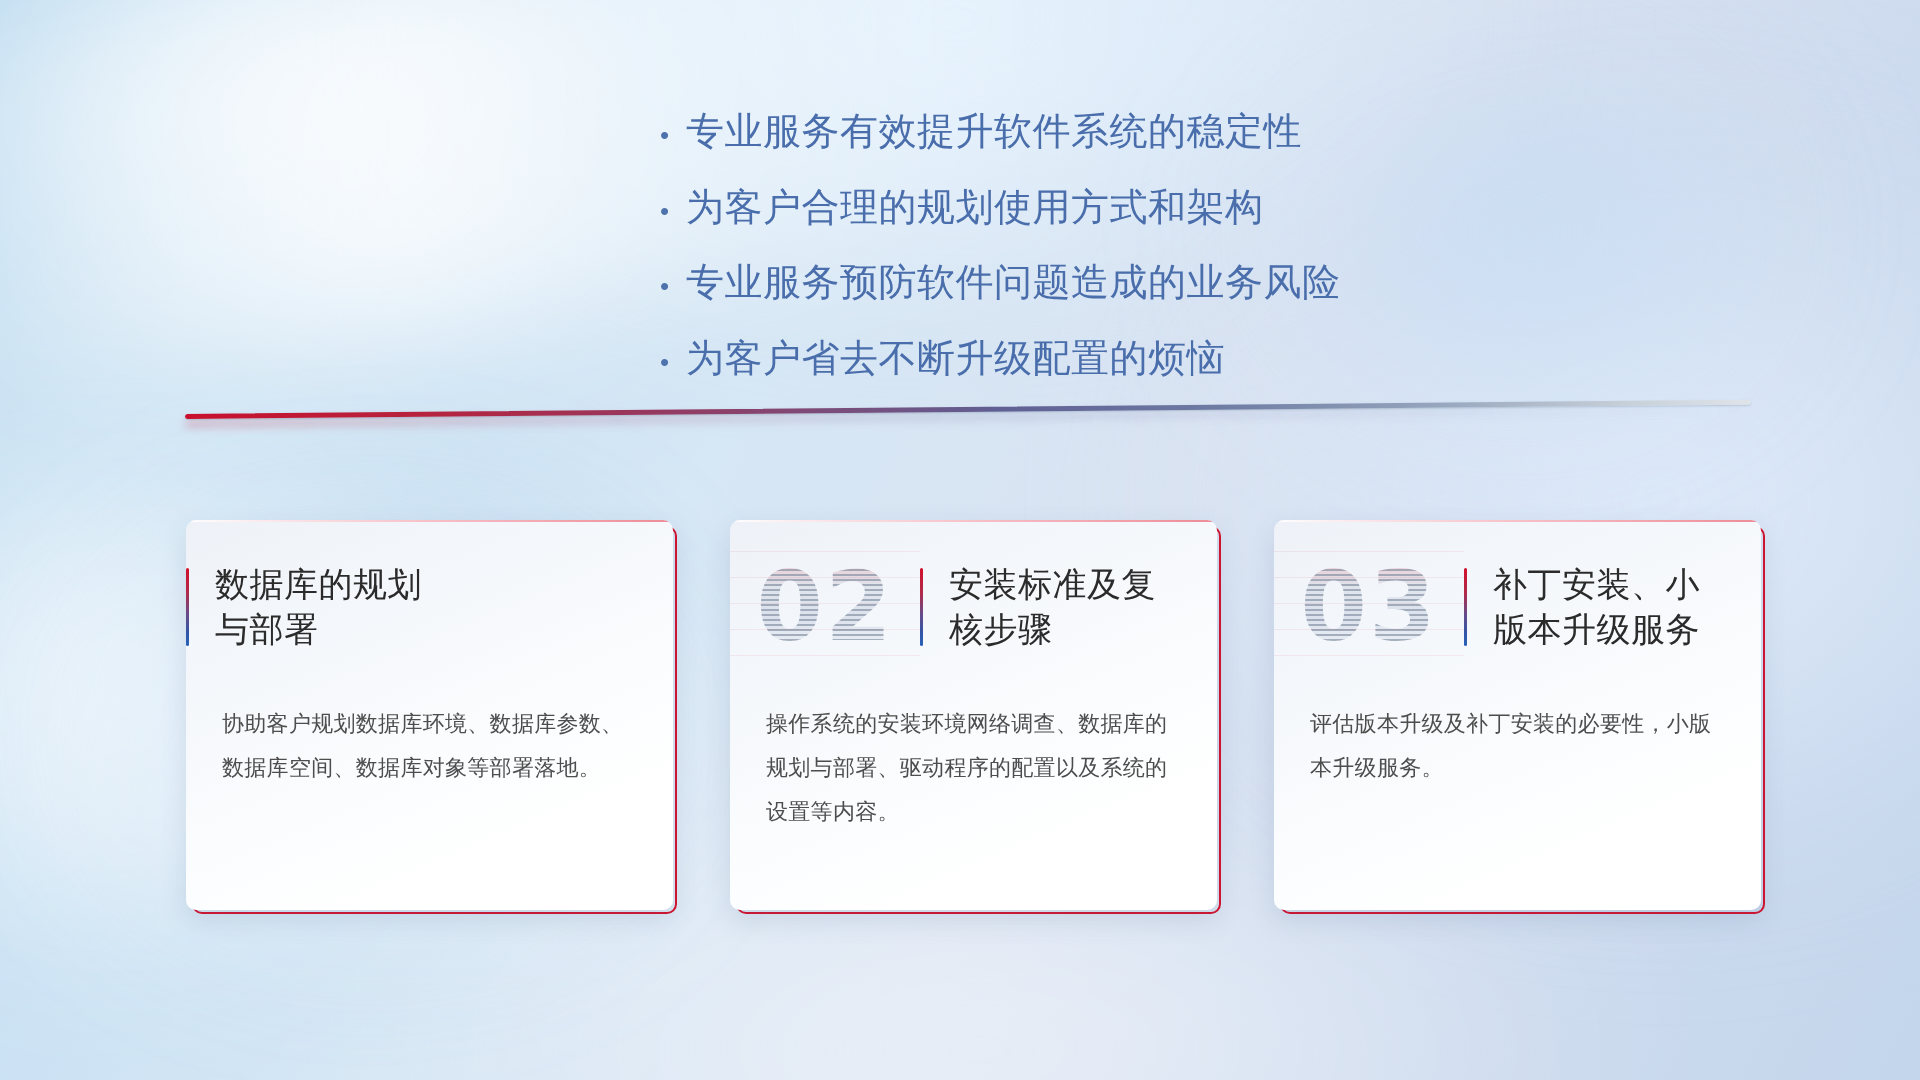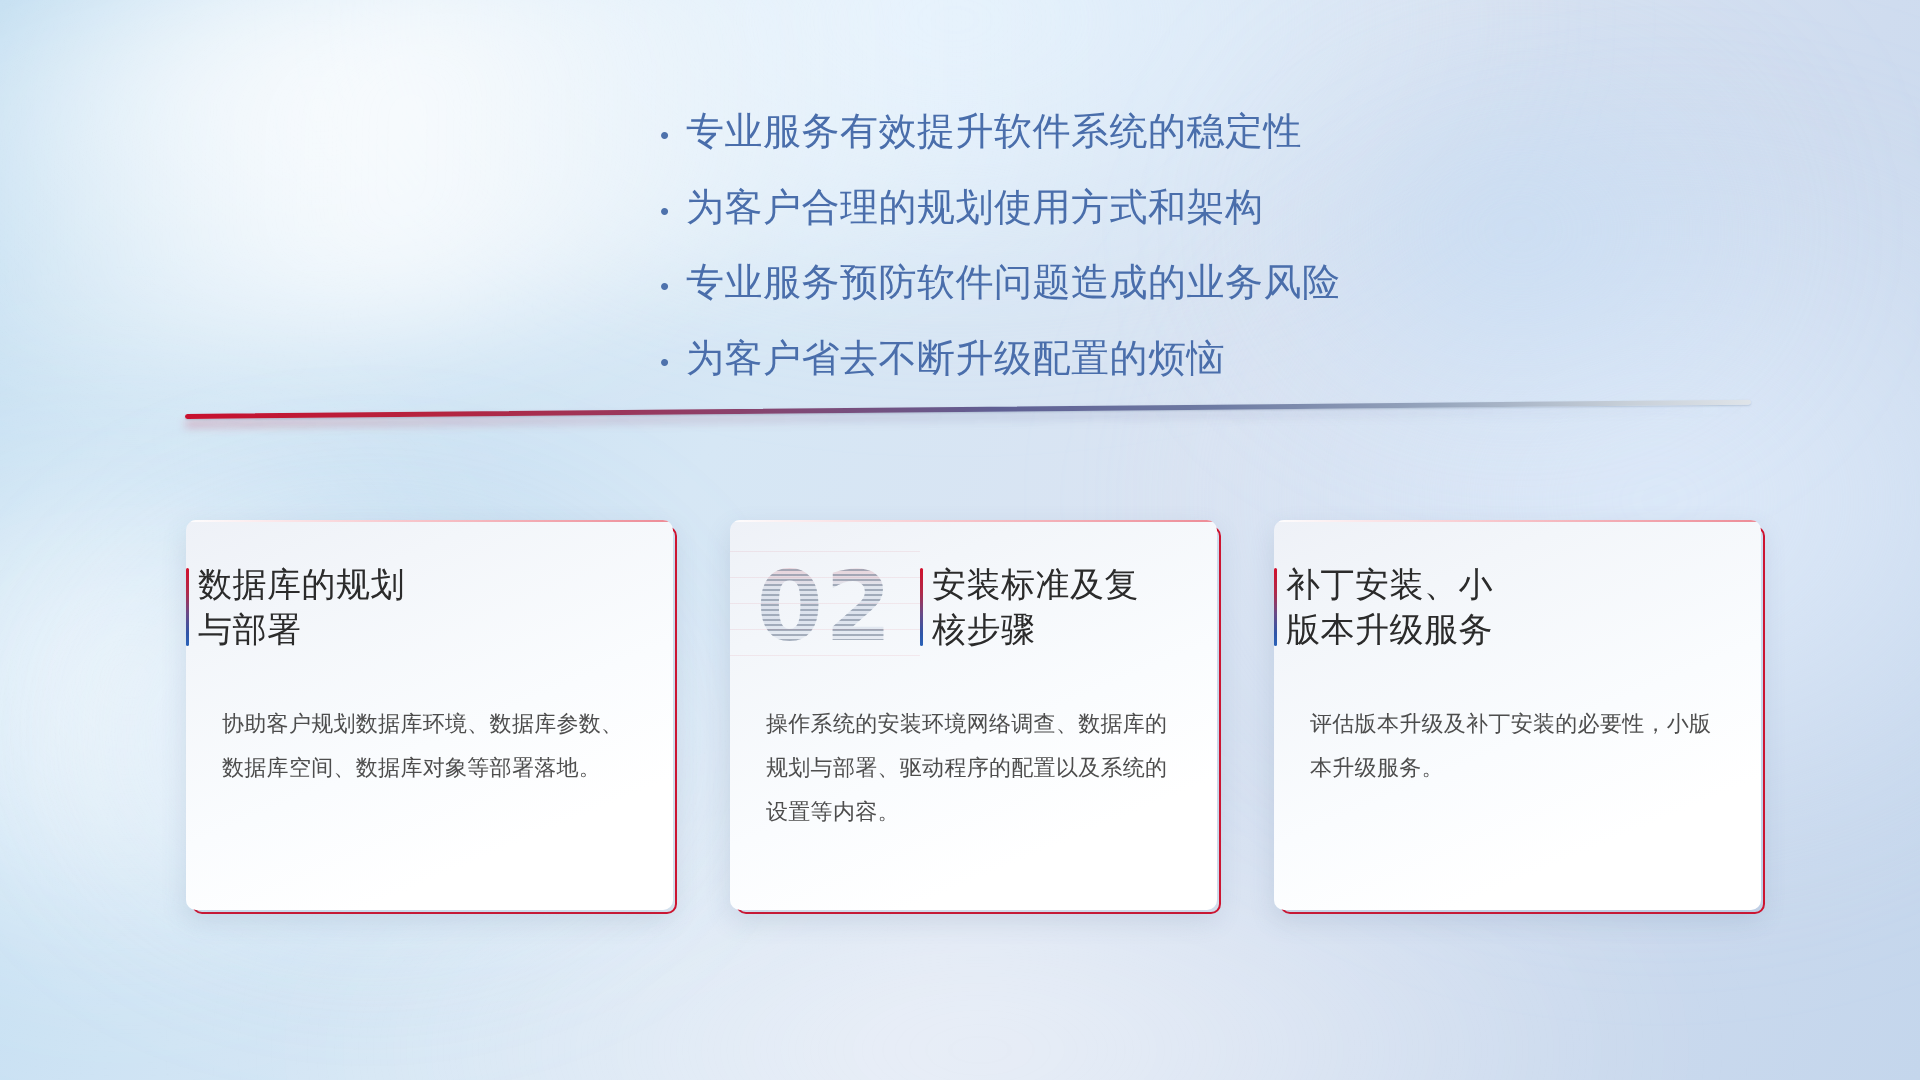--- a/index.html
+++ b/index.html
@@ -116,21 +116,21 @@
     background:repeating-linear-gradient(180deg,
       rgba(214,66,84,.16) 0px, rgba(214,66,84,.16) 1px,
       rgba(255,255,255,0) 1px, rgba(255,255,255,0) 26px);
     mix-blend-mode:multiply;opacity:.55;
   }
   .vbar{
     width:3px;height:78px;border-radius:2px;flex:0 0 3px;
     background:linear-gradient(180deg,#d2102c 0%,#b02a4a 32%,#6a4a86 58%,#2f55a8 84%,#2a62b8 100%);
   }
   .card-title{
-    margin-left:9px;color:#2b2b2b;font-size:34px;line-height:1.32;font-weight:400;
+    margin-left:26px;color:#2b2b2b;font-size:34px;line-height:1.32;font-weight:400;
     letter-spacing:.5px;max-width:232px;
   }
   .card-desc{
     position:absolute;left:36px;right:28px;top:182px;
     color:#4d4d4d;font-size:22px;line-height:2.0;letter-spacing:.3px;
   }
 </style>
 </head>
 <body>
 
@@ -204,20 +204,24 @@
         </div>
         <div class="card-desc">操作系统的安装环境网络调查、数据库的规划与部署、驱动程序的配置以及系统的设置等内容。</div>
       </div>
     </div>
 
     <div class="card">
       <div class="card-accent"></div>
       <div class="card-body">
         <div class="card-top-edge"></div>
         <div class="card-head">
+          <div class="num">
+            <span class="num-glyph">03</span>
+            <span class="num-tint"></span>
+          </div>
           <div class="vbar"></div>
           <div class="card-title">补丁安装、小版本升级服务</div>
         </div>
         <div class="card-desc">评估版本升级及补丁安装的必要性，小版本升级服务。</div>
       </div>
     </div>
 
   </div>
 
 </div>

